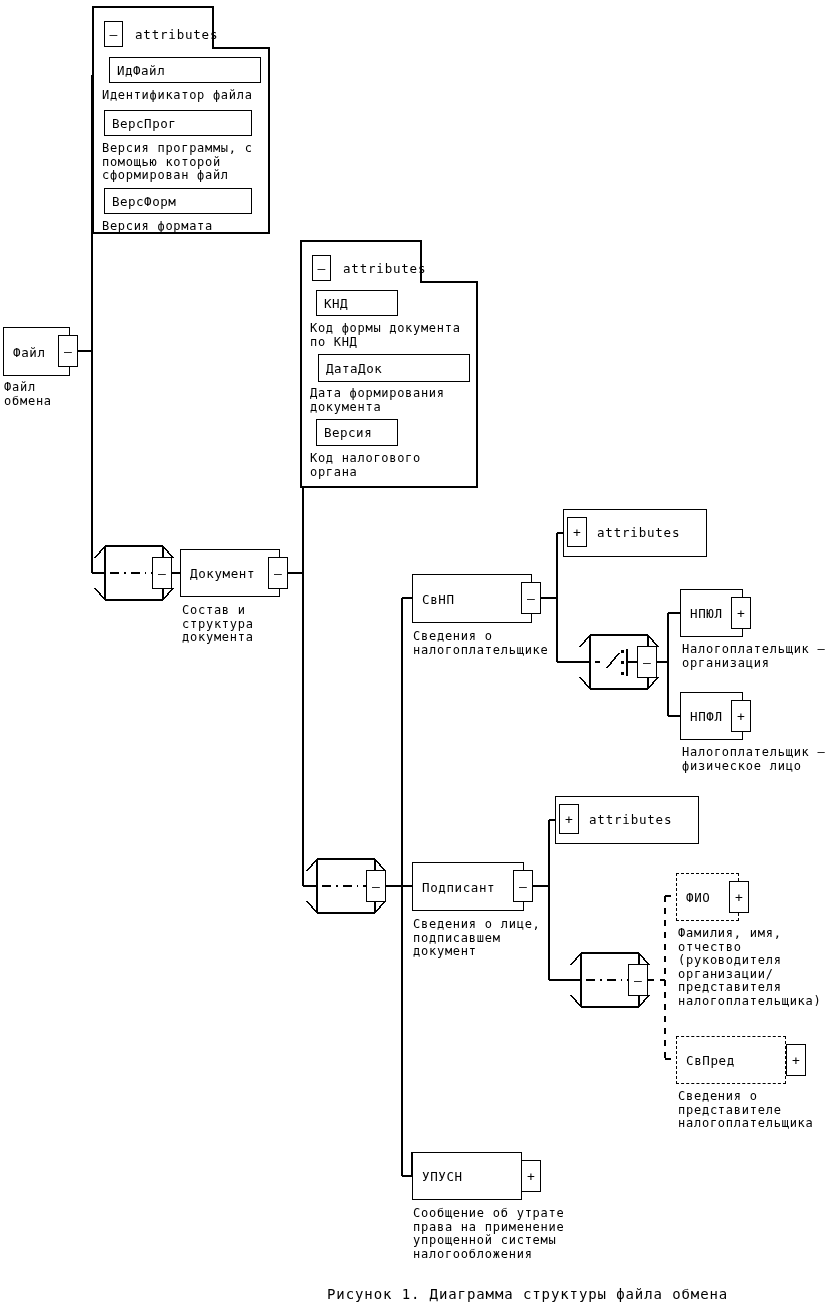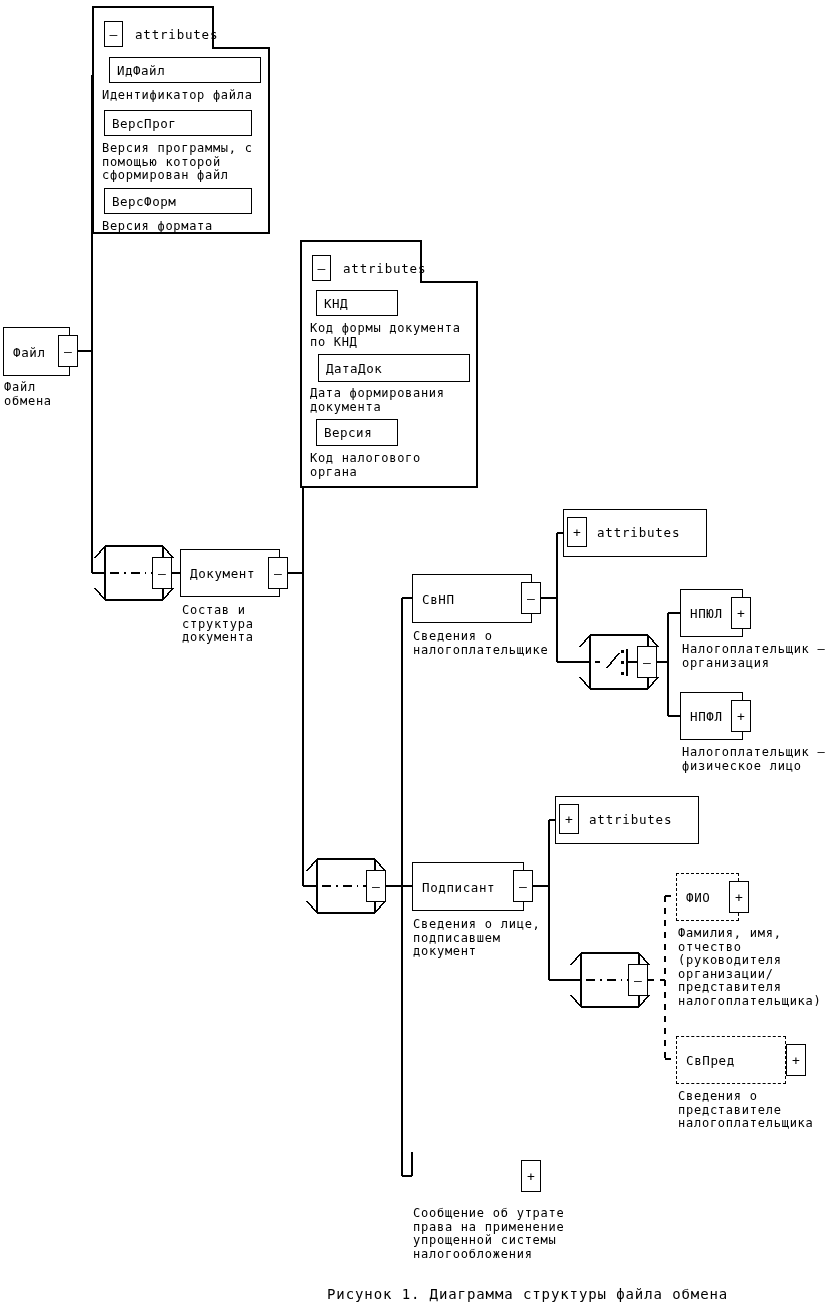--- a/index.html
+++ b/index.html
@@ -323,20 +323,23 @@
 налогоплательщика)</div>
 
   <div class="node optional" style="left:676px;top:1036px;width:110px;height:48px;">
     <div class="label">СвПред</div>
   </div>
   <div class="expander" style="left:786px;top:1044px;">+</div>
   <div class="cap" style="left:678px;top:1090px;">Сведения о
 представителе
 налогоплательщика</div>
 
+  <div class="node" style="left:412px;top:1152px;width:110px;height:48px;">
+    <div class="label">УПУСН</div>
+  </div>
   <div class="expander" style="left:521px;top:1160px;">+</div>
   <div class="cap" style="left:413px;top:1207px;">Сообщение об утрате
 права на применение
 упрощенной системы
 налогообложения</div>
 
   <div class="figcap" style="left:327px;top:1286px;">Рисунок 1. Диаграмма структуры файла обмена</div>
 
 </div>
 

